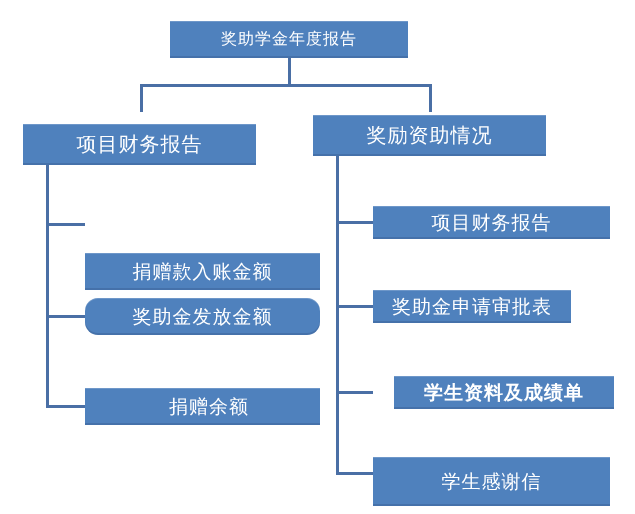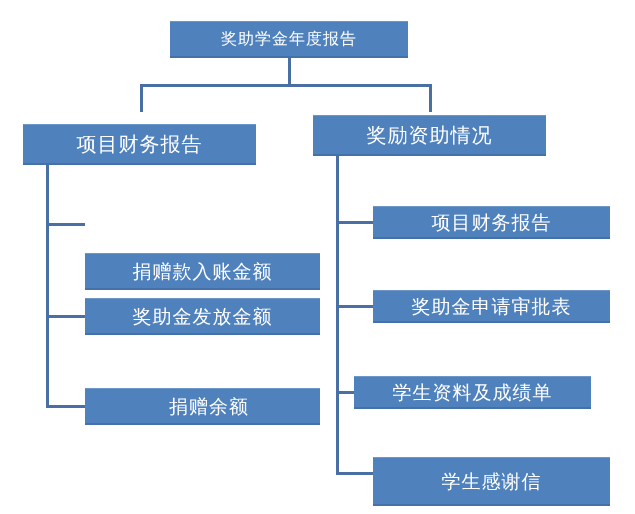--- a/index.html
+++ b/index.html
@@ -29,25 +29,25 @@
   .lvl3 { font-size: 19px; }
   .conn {
     position: absolute;
     background: var(--connector, #4a6fa5);
   }
   
   .n-root   { left:170px; top:21px;  width:238px; height:37px; }
   .n-b0     { left:23px;  top:112px; width:233px; height:41px;margin-top:12px; }
   .n-b1     { left:313px; top:115px; width:233px; height:41px; }
   .n-l0     { left:85px;  top:206px; width:235px; height:37px;margin-top:47px; }
-  .n-l1     { left:85px;  top:298px; width:235px; height:37px; }
+  .n-l1     { left:85px;  top:298px; width:235px; height:37px;border-radius:13px; }
   .n-l2     { left:85px;  top:388px; width:235px; height:37px;padding-left:13px; }
   .n-r0     { left:373px; top:206px; width:237px; height:33px; }
-  .n-r1     { left:373px; top:290px; width:237px; height:33px;text-align:center; }
-  .n-r2     { left:354px; top:376px; width:237px; height:33px; }
+  .n-r1     { left:373px; top:290px; width:198px; height:33px;text-align:center; }
+  .n-r2     { left:394px; top:376px; width:220px; height:33px;font-weight:bold; }
   .n-r3     { left:373px; top:457px; width:237px; height:49px; }
   
   .c-stem       { left:288px; top:58px;  width:3px;   height:28px; }
   .c-hbar       { left:140px; top:84px;  width:292px; height:3px;  }
   .c-drop-left  { left:140px; top:84px;  width:3px;   height:28px; }
   .c-drop-right { left:429px; top:84px;  width:3px;   height:28px; }
   .c-rail-left  { left:46px;  top:153px; width:3px;   height:255px;}
   .c-lstub0     { left:46px;  top:223px; width:39px;  height:3px;  }
   .c-lstub1     { left:46px;  top:315px; width:39px;  height:3px;  }
   .c-lstub2     { left:46px;  top:405px; width:39px;  height:3px;  }

